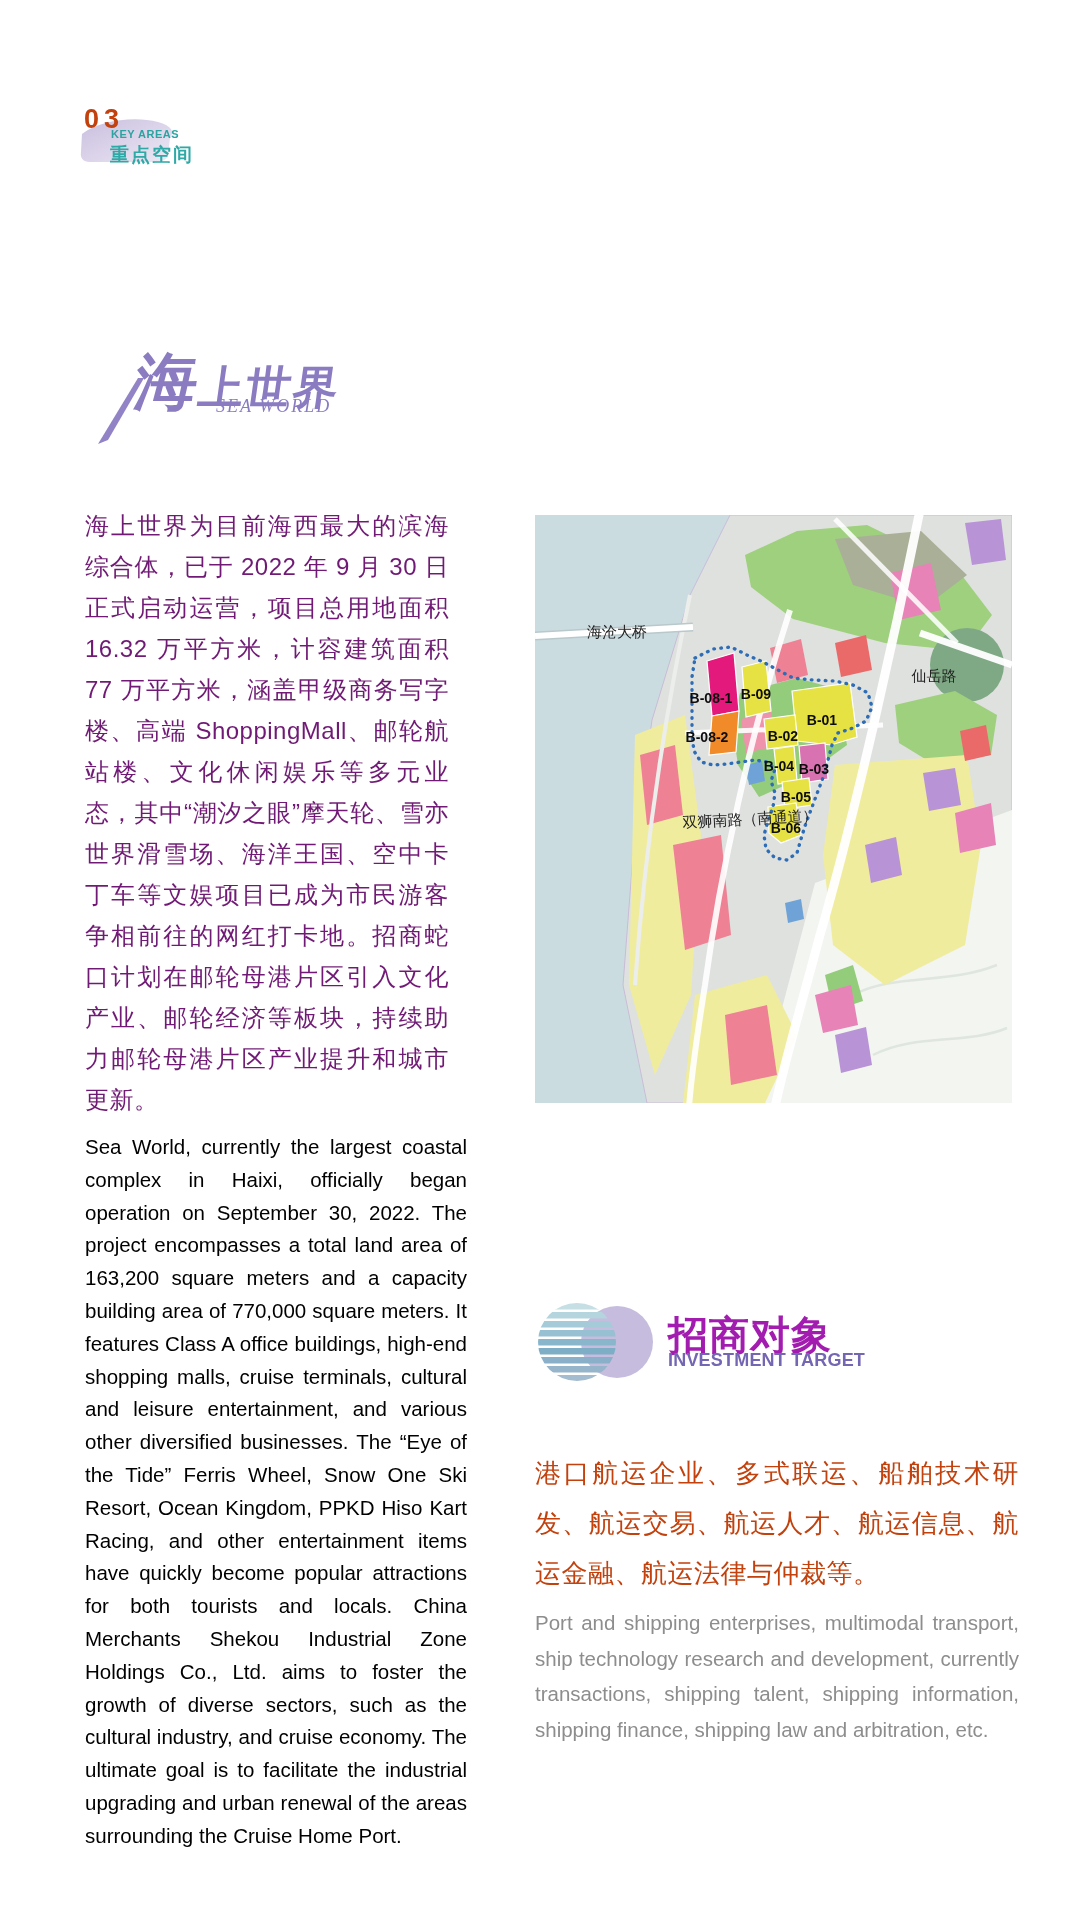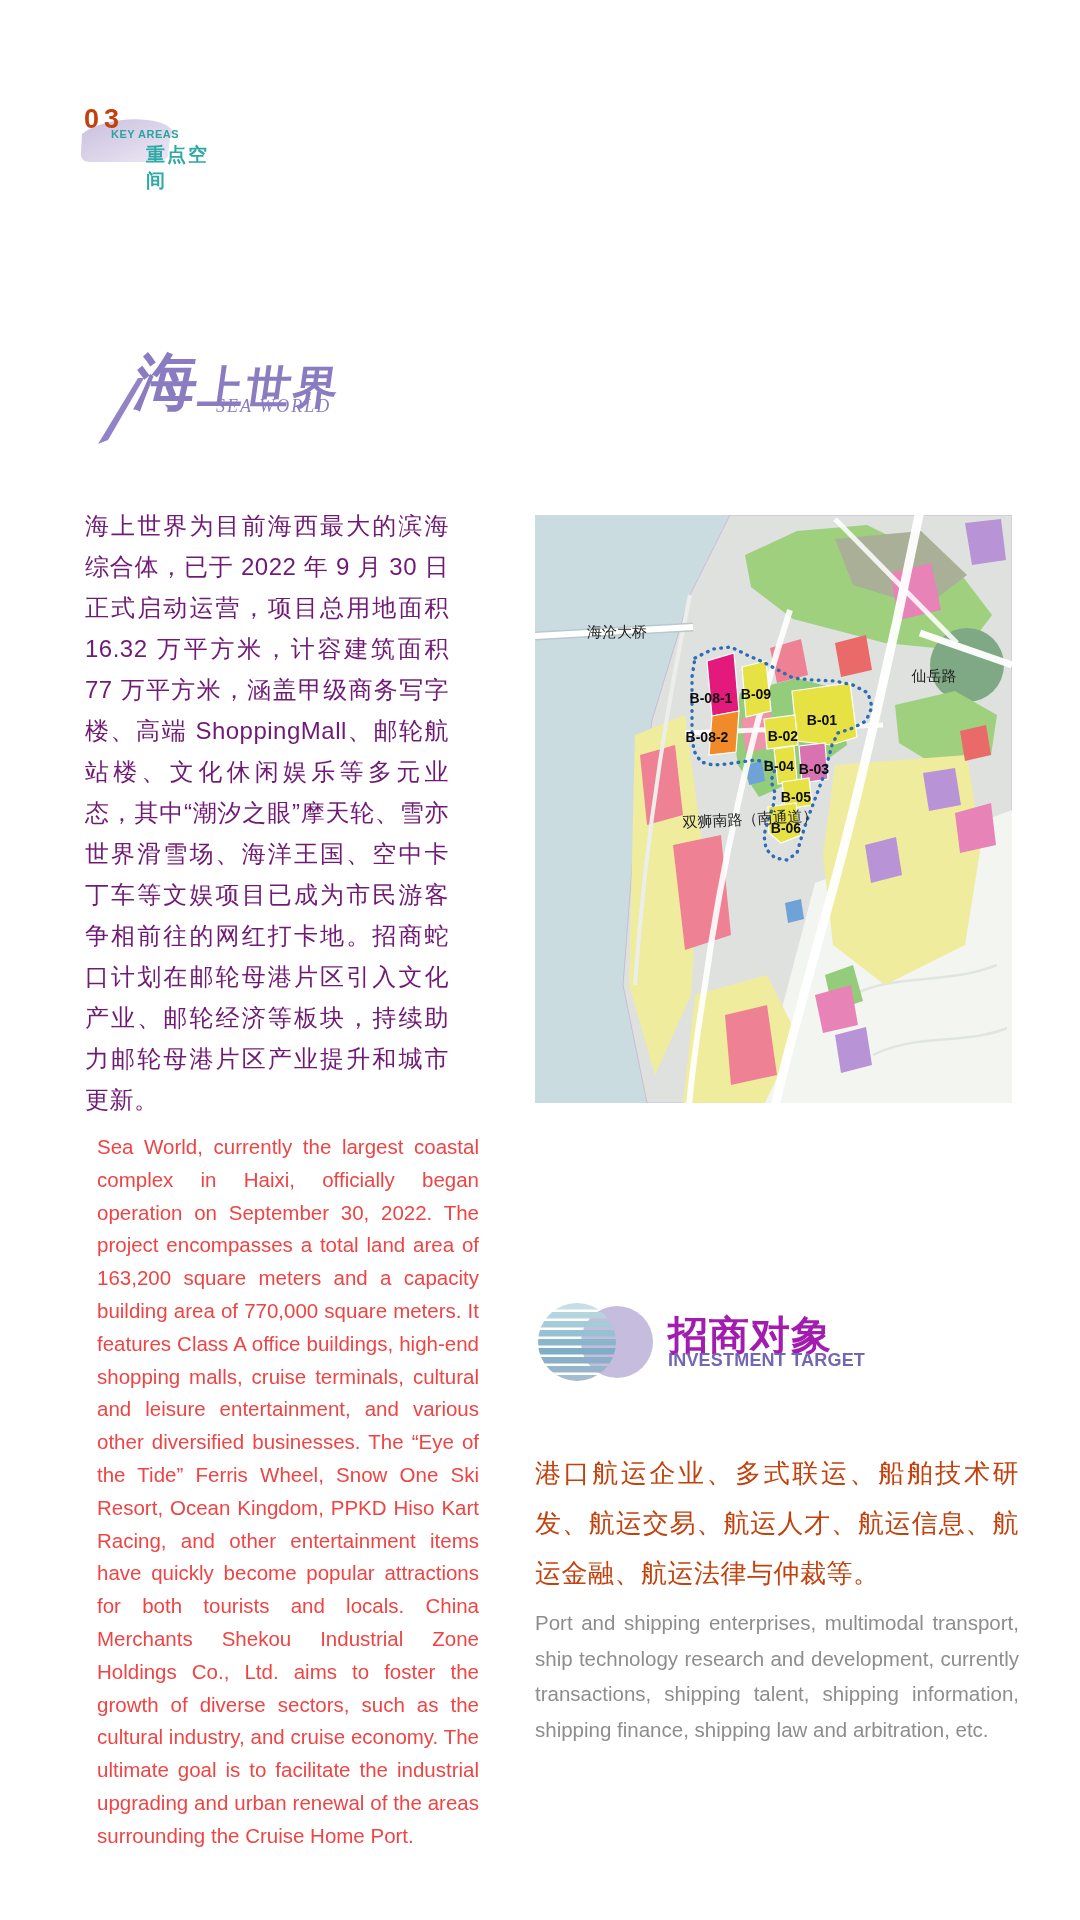--- a/index.html
+++ b/index.html
@@ -9,38 +9,38 @@
   .abs { position:absolute; }
 
   
   .hdr { left:78px; top:98px; width:140px; height:70px; }
   .hdr-swoosh { left:2px; top:18px; width:95px; height:46px; }
   .hdr-num { left:6px; top:6px; font-size:27px; font-weight:bold; letter-spacing:5px;
              color:#c2410c; }
   .hdr-kicker { left:33px; top:30px; font-size:11px; font-weight:bold; color:#2ba3a0;
                 letter-spacing:0.5px; }
   .hdr-title { left:32px; top:44px; font-size:19px; font-weight:bold; color:#2fa9a6;
-               letter-spacing:2px;margin-left:36px; }
+               letter-spacing:2px; }
 
   
   .logo { left:98px; top:340px; width:280px; height:100px; }
   .logo-zh { position:absolute; left:38px; top:0; color:#8b7cc2; font-weight:bold;
              transform:skewX(-8deg); white-space:nowrap; }
   .logo-zh .big { font-size:62px; letter-spacing:2px; }
   .logo-zh .small { font-size:45px; letter-spacing:2px; }
   .logo-en { position:absolute; left:118px; top:56px; color:#8b7cc2;
              font-family:"Liberation Serif","DejaVu Serif",serif;
              font-style:italic; font-weight:normal; font-size:18px; letter-spacing:2px; }
   .logo-slash { position:absolute; left:0; top:38px; width:46px; height:66px; }
 
   
   .zh-intro { left:85px; top:505px; width:364px; font-size:24px; line-height:41px;
               color:#701a75; text-align:justify; letter-spacing:0.5px; }
   .en-intro { left:85px; top:1131px; width:382px; font-size:20.5px; line-height:32.8px;
-              color:#ef4444; text-align:justify;margin-left:12px; }
+              color:#000000; text-align:justify; }
 
   
   .map { left:535px; top:515px; width:544px; height:588px; }
   .map svg { display:block; }
   .map-label { font-family:"Liberation Sans",sans-serif; font-size:15px; fill:#232323; }
   .parcel-label { font-family:"Liberation Sans",sans-serif; font-size:14px;
                   font-weight:bold; fill:#0d0d0d; }
 
   
   .invest-head { left:535px; top:1292px; width:420px; height:105px; }

